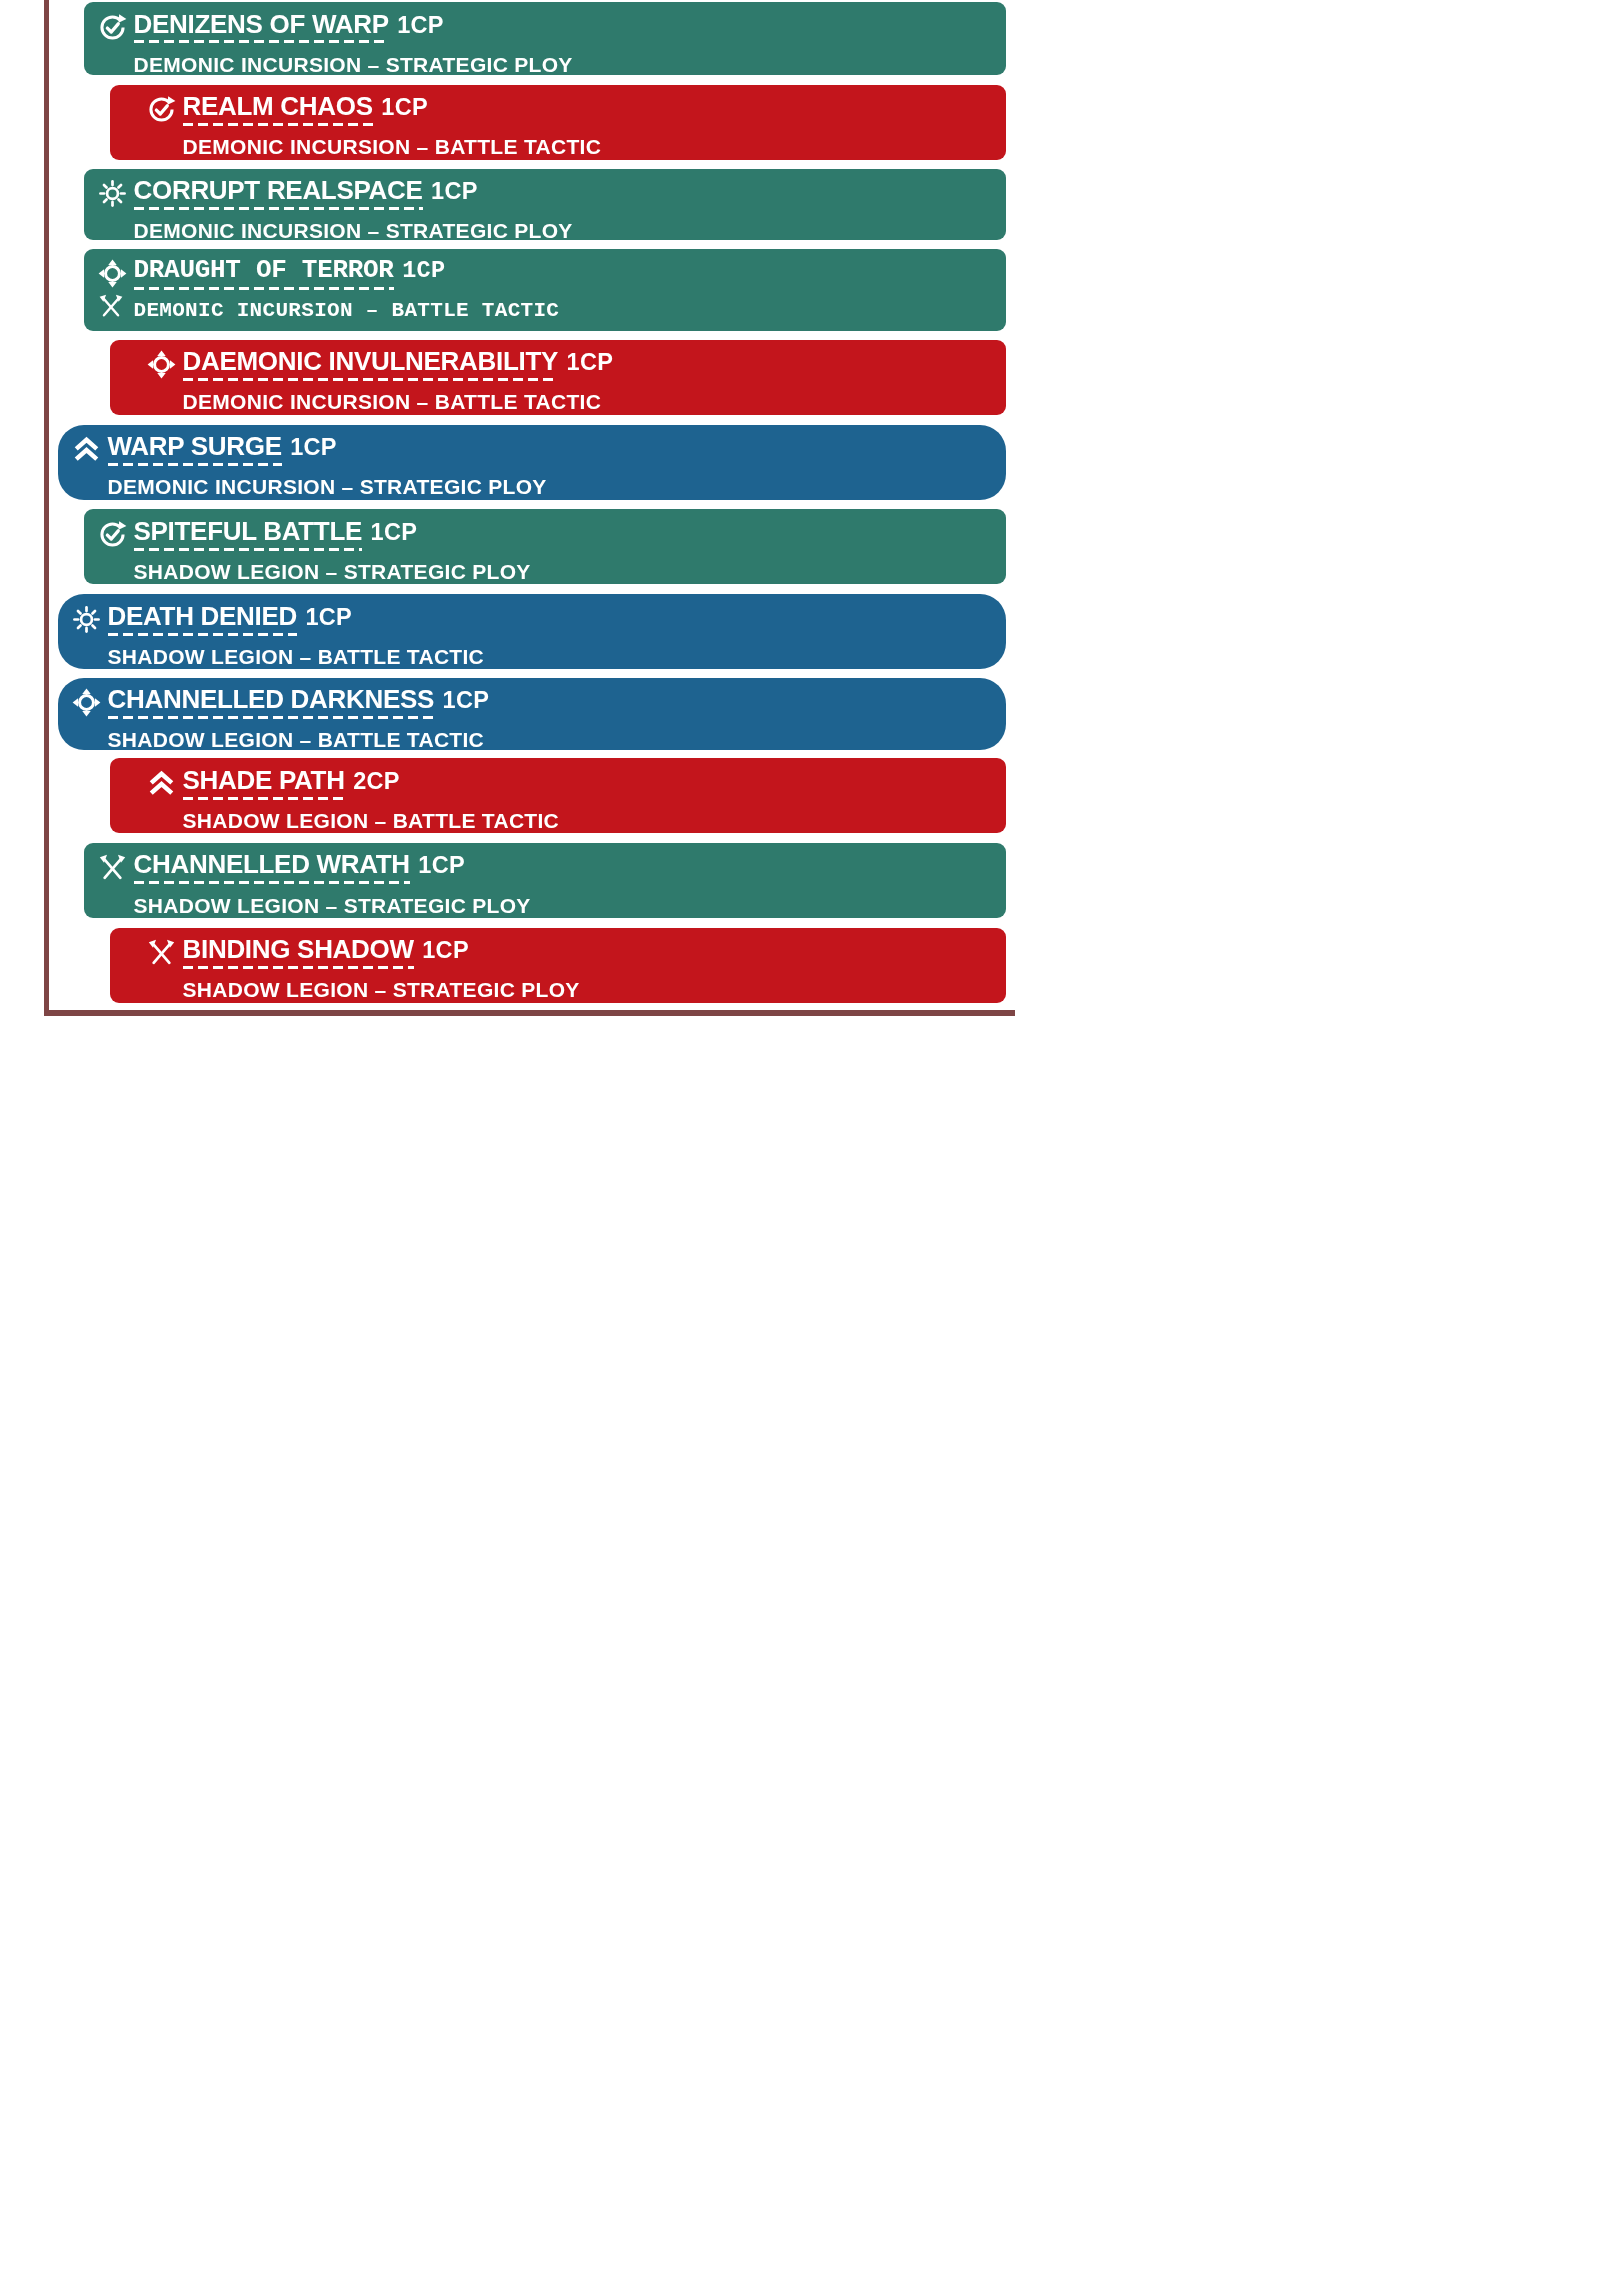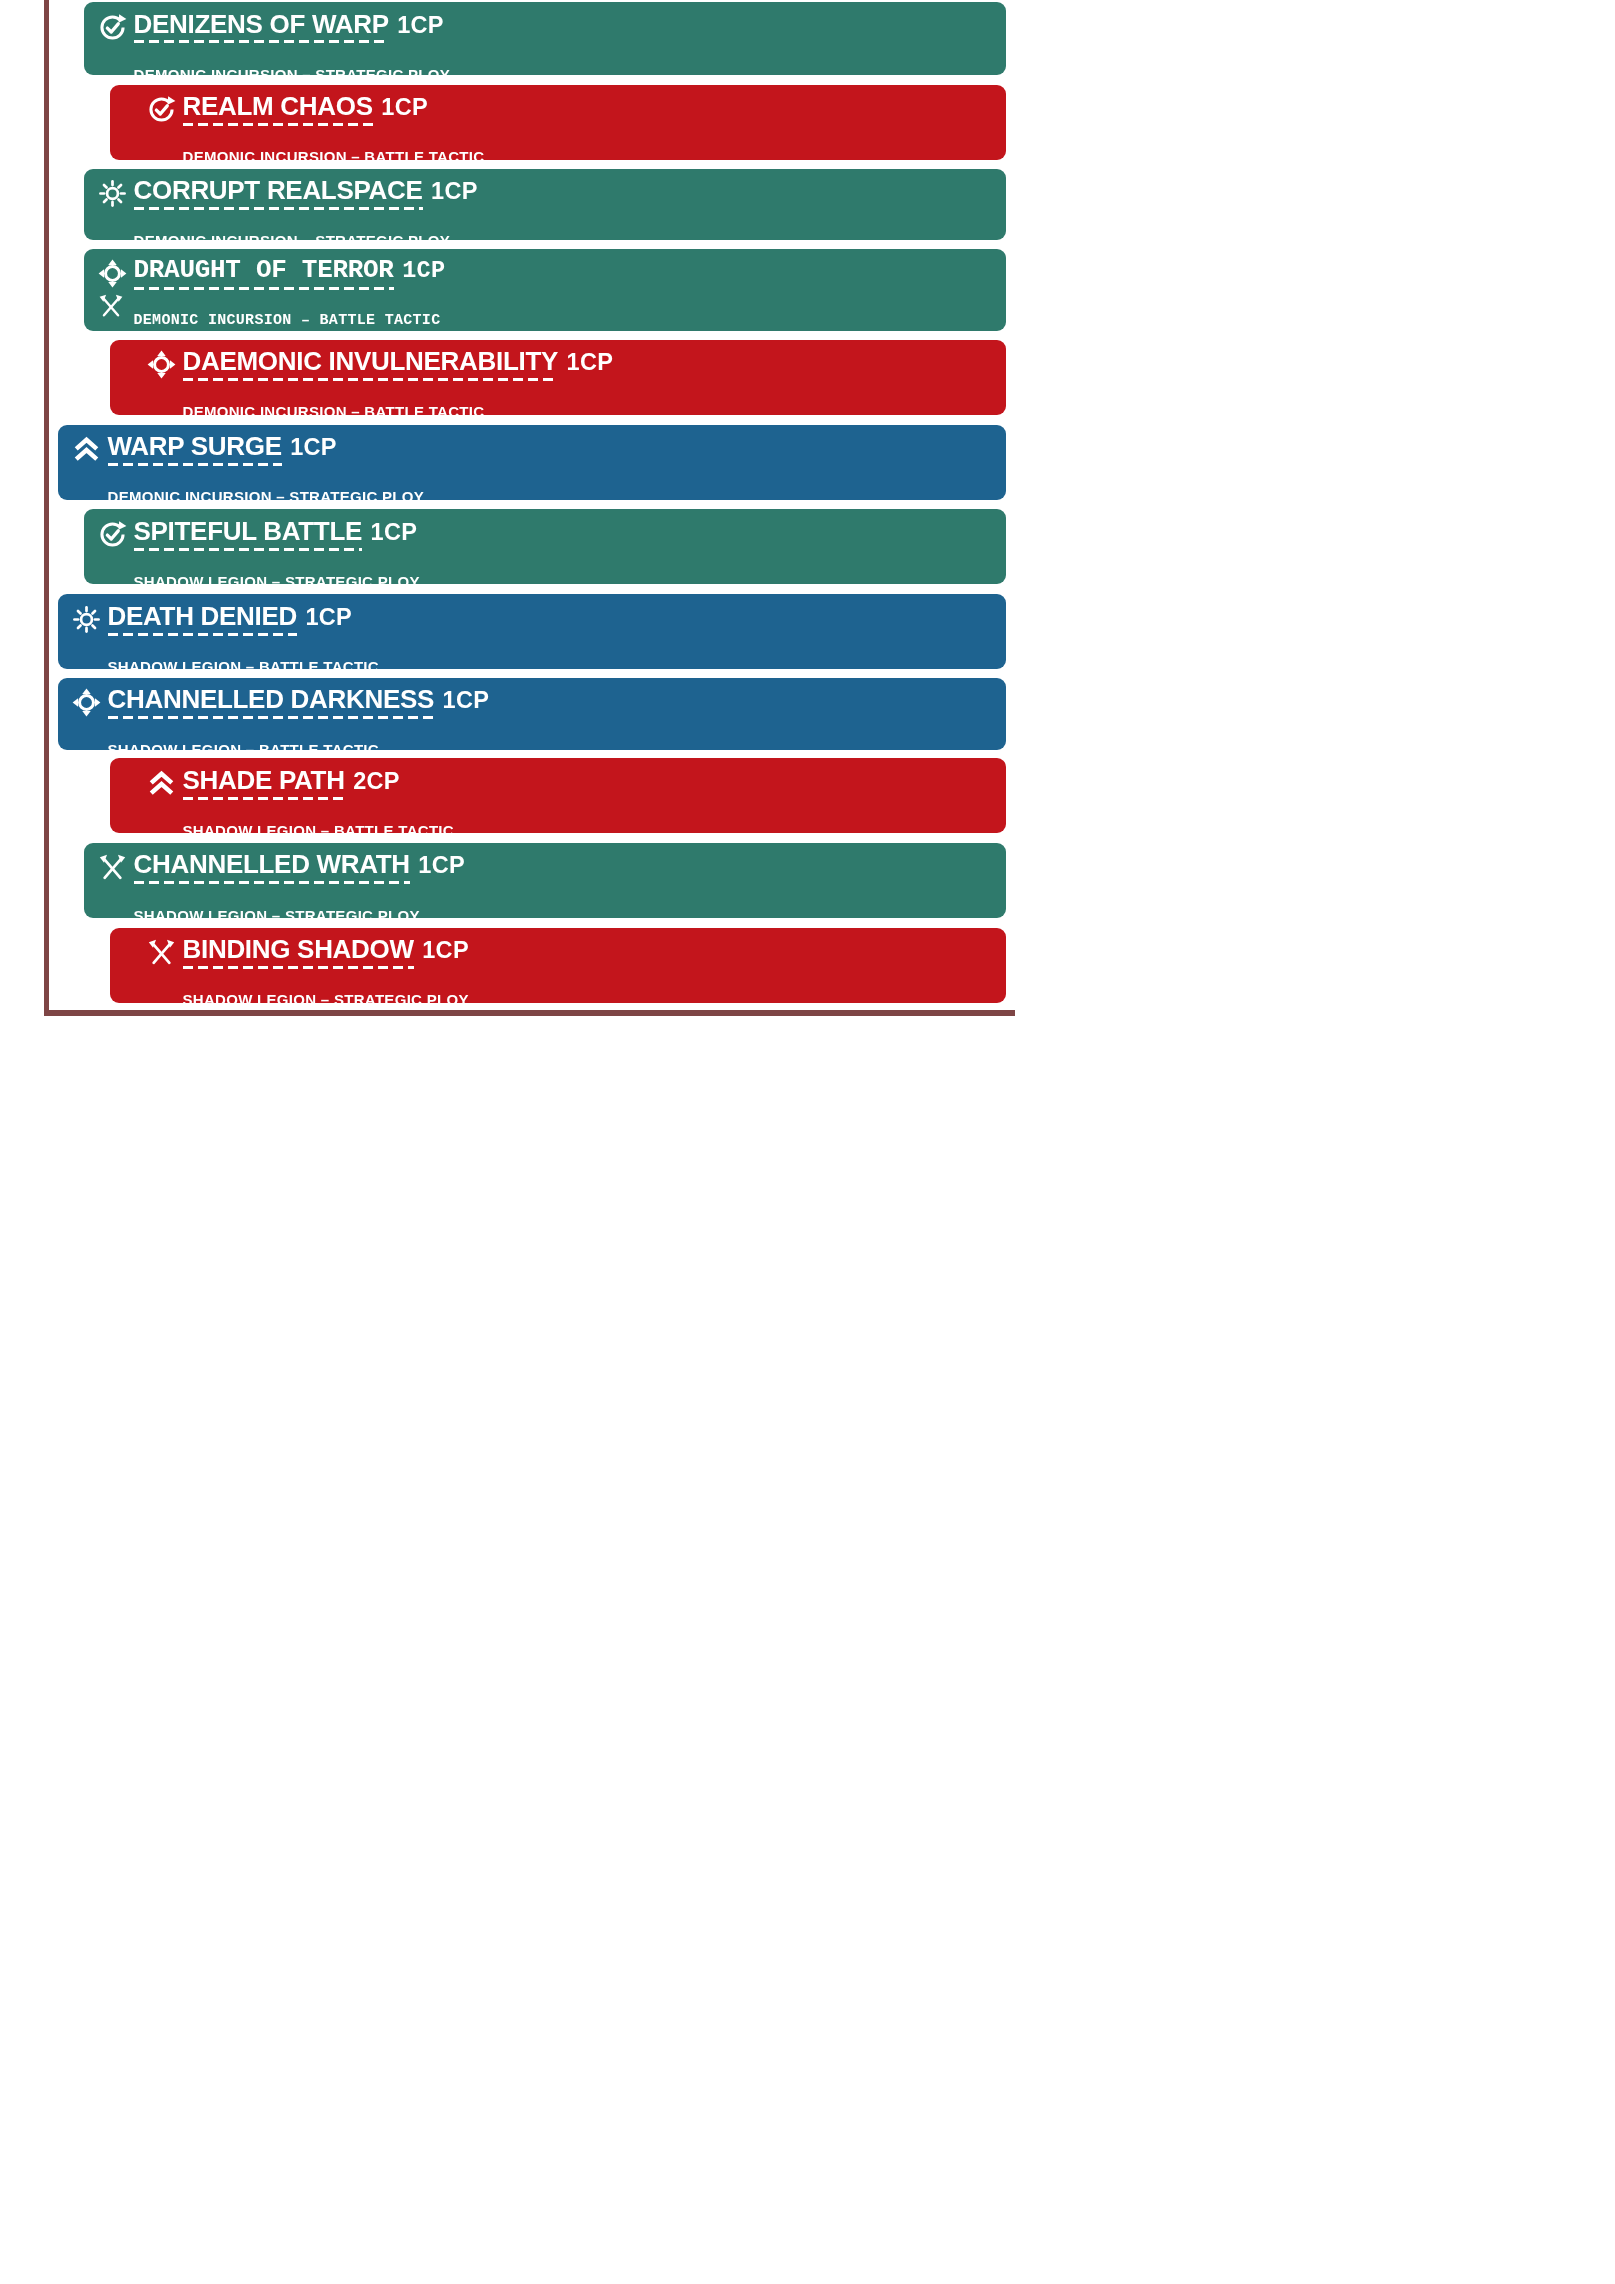--- a/index.html
+++ b/index.html
@@ -17,21 +17,21 @@
       border-bottom:6.5px solid var(--panel_border);}
 
   
   .cards{padding-top:2px;}
   .card{position:relative;box-sizing:border-box;height:75px;margin-bottom:9.8px;
         margin-right:9px;border-radius:9px;color:#fff;
         display:flex;align-items:flex-start;padding:8.5px 13px 0 13px;cursor:pointer;}
   .card.teal{background:var(--teal);}
   .card.red{background:var(--red);padding-left:36px;}
   .card.blue{background:var(--blue);}
-  .indent0{margin-left:9px;}
+  .indent0{margin-left:9px;border-radius:26px;}
   .indent1{margin-left:35px;}
   .indent2{margin-left:61px;}
   .cards .card:nth-child(1){height:73px;}
   .cards .card:nth-child(2){margin-bottom:9px;}
   .cards .card:nth-child(3){height:71px;margin-bottom:9px;}
   .cards .card:nth-child(4){height:82px;margin-bottom:9px;font-family:Liberation Mono, monospace;}
   .cards .card:nth-child(8){margin-bottom:8.5px;}
   .cards .card:nth-child(9){height:72px;margin-bottom:8.5px;}
 
   .gutter{width:30px;margin-right:6.5px;flex:none;display:flex;flex-direction:column;align-items:center;}
@@ -41,21 +41,21 @@
   .icon.sub{width:26px;height:26px;margin-top:4.6px;margin-left:-2.6px;}
   .icon.sub svg{width:26px;height:26px;display:block;}
 
   .card-body{min-width:0;}
   .title-row{display:flex;align-items:baseline;}
   .card-title{display:inline-block;font-size:26px;font-weight:800;letter-spacing:-0.3px;
       line-height:1.05;padding-bottom:5.9px;
       background:repeating-linear-gradient(90deg,currentColor 0 9.8px,transparent 9.8px 15px)
                  left bottom / 100% 3.3px no-repeat;}
   .card-cost{font-size:23.5px;font-weight:700;letter-spacing:0.3px;margin-left:8.5px;}
-  .card-cat{font-size:15px;font-weight:700;letter-spacing:0.3px;margin-top:22px;}
+  .card-cat{font-size:21px;font-weight:700;letter-spacing:0.3px;margin-top:9px;}
 
   
   .detail{padding:4.6px 15.6px 0 18px;}
   .detail-title{display:inline-block;font-size:24px;font-weight:500;color:var(--detail_text);
       line-height:1.1;padding-bottom:6.5px;padding-right:18px;
       background:repeating-linear-gradient(90deg,var(--detail_text) 0 9.8px,transparent 9.8px 15px)
                  left bottom / 100% 3.9px no-repeat;}
   .dotted-rule{height:3.9px;margin:9.8px 2.6px 0 -7.8px;
       background:repeating-linear-gradient(90deg,var(--detail_text) 0 2.6px,transparent 2.6px 4.6px);}
 </style>

